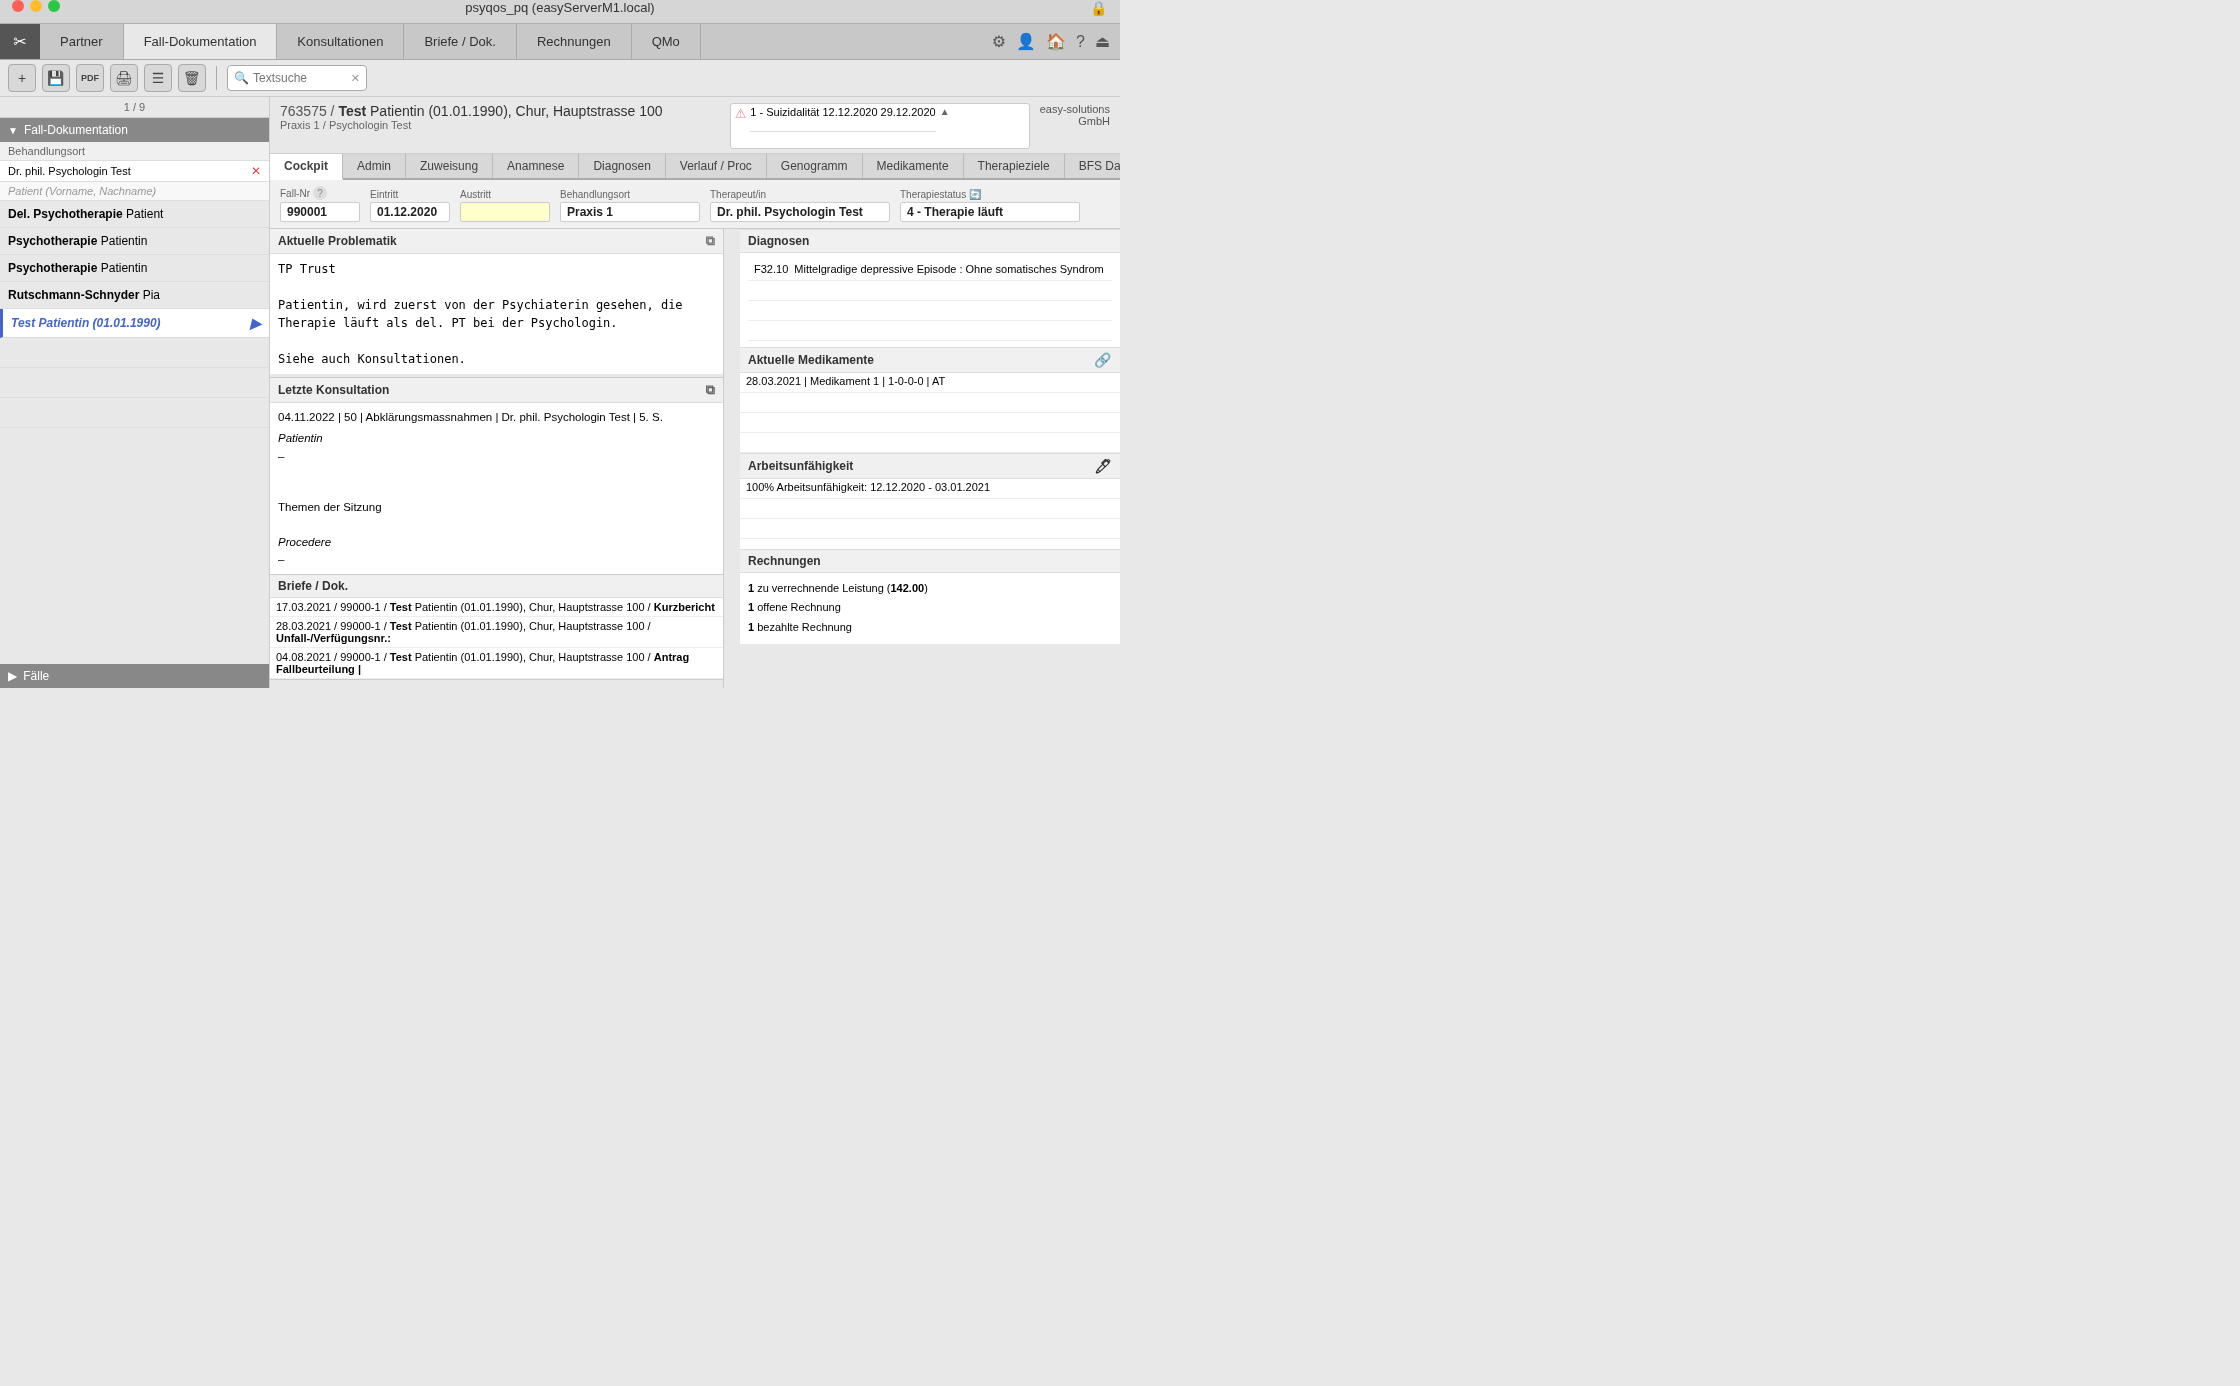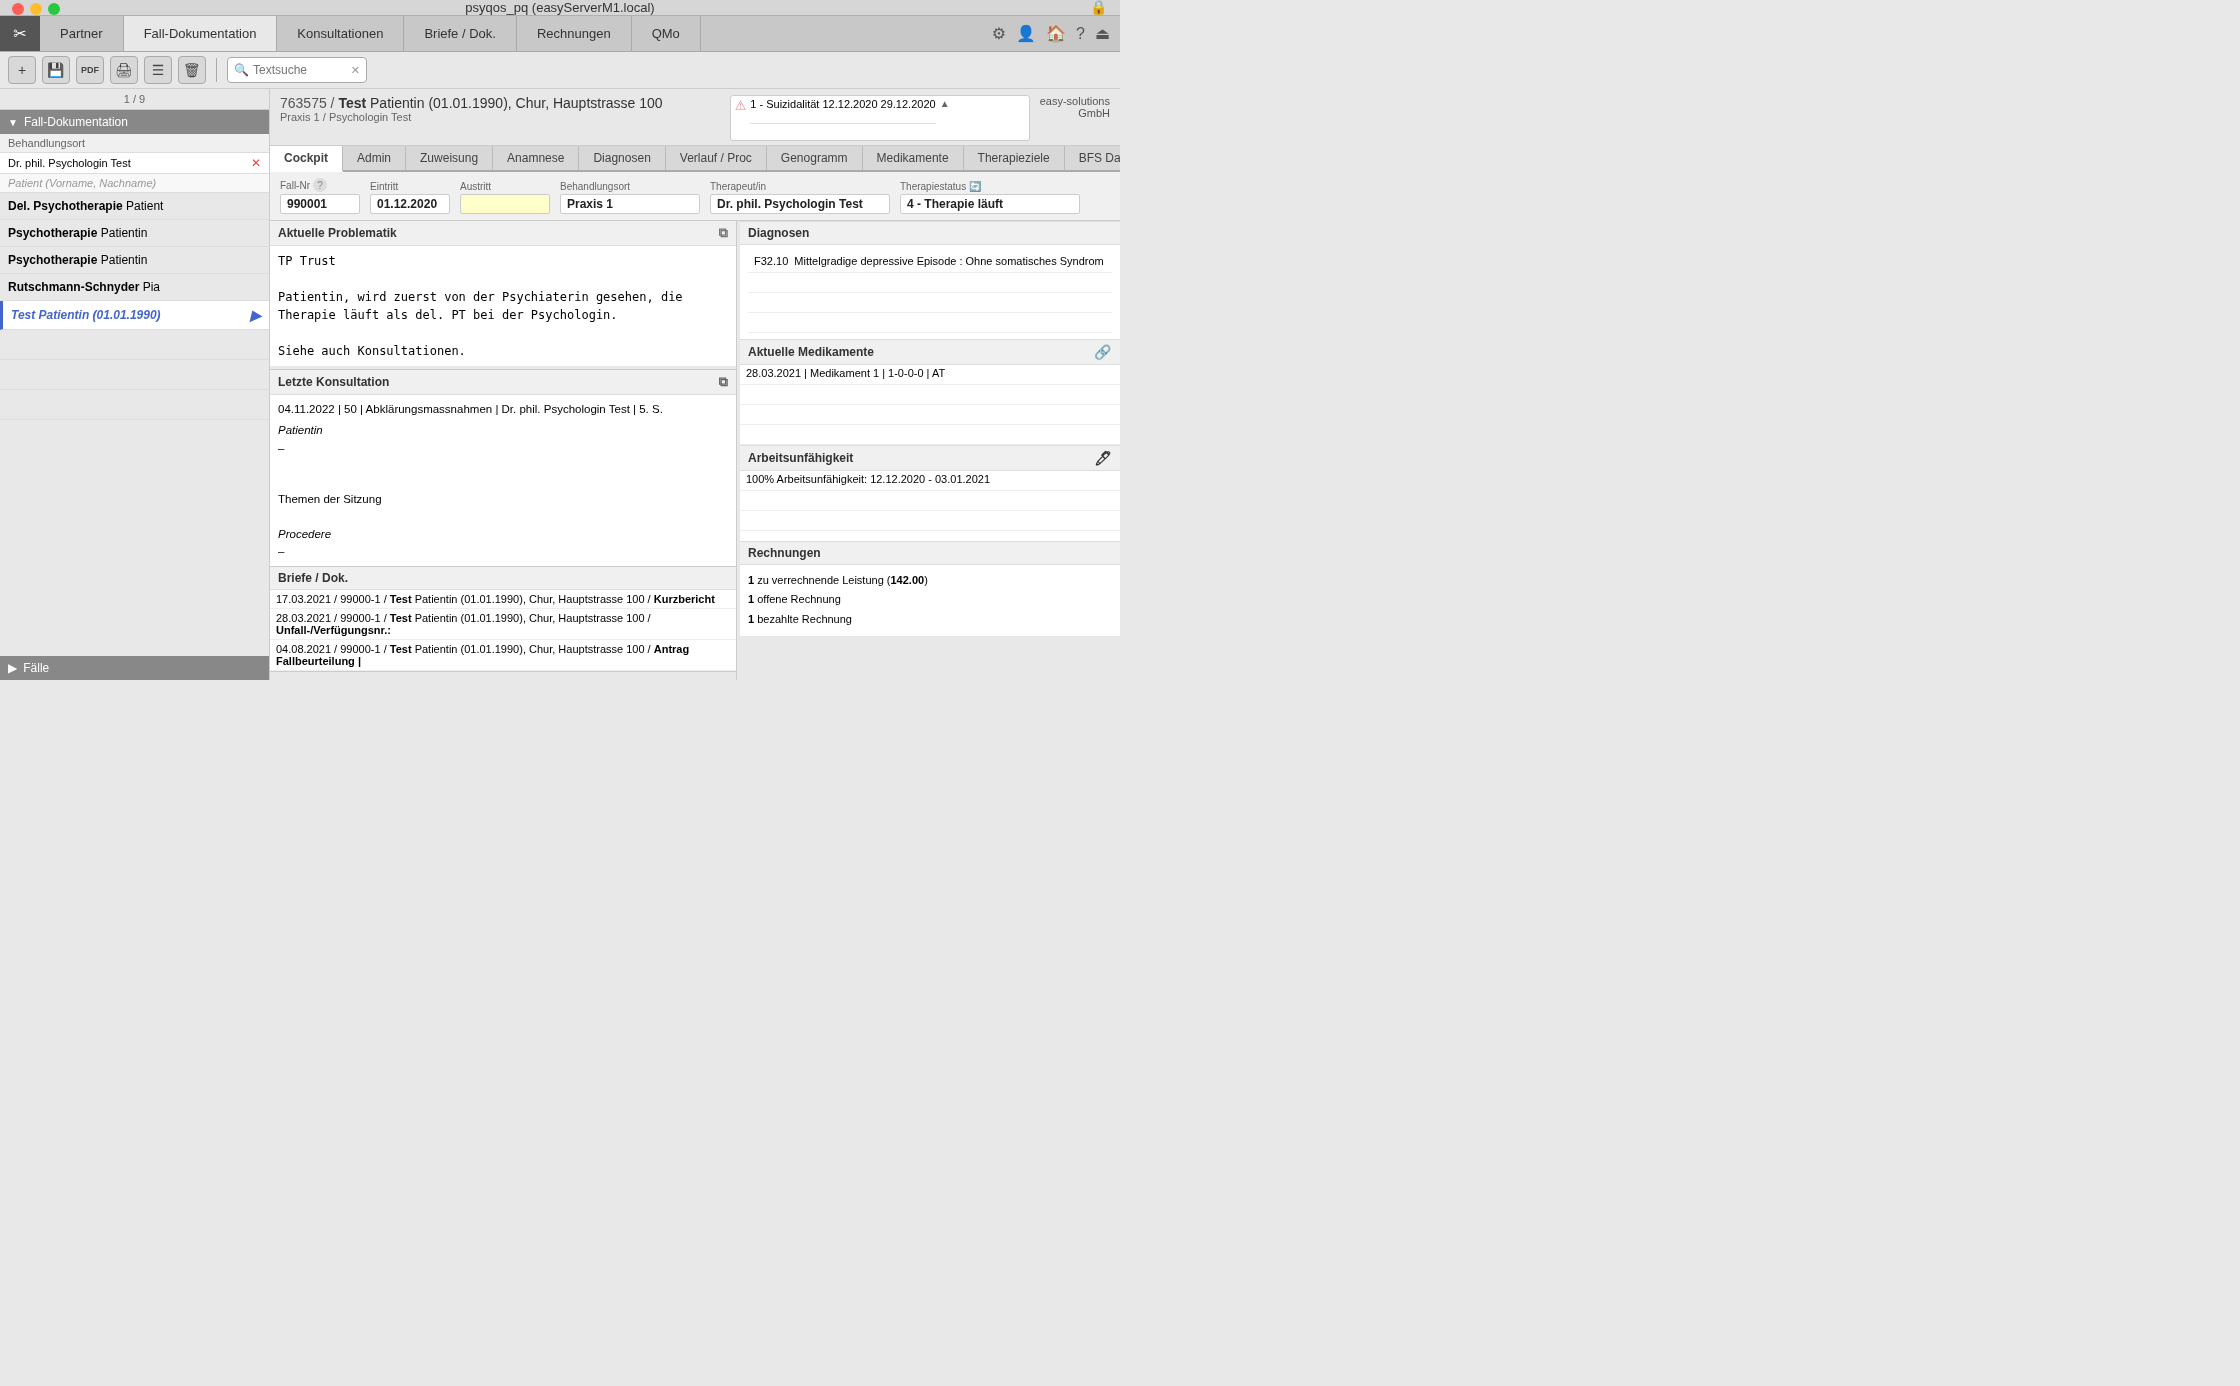--- a/index.html
+++ b/index.html
@@ -6,24 +6,24 @@
     body {
       font-family: -apple-system, BlinkMacSystemFont, 'Helvetica Neue', Arial, sans-serif;
       font-size: 12px;
       background: #e8e8e8;
       width: 1120px;
       height: 693px;
       overflow: hidden;
     }
     
     .title-bar {
-      height: 16px;
+      height: 24px;
       background: #d6d6d6;
       display: flex;
-      align-items: flex-end;
+      align-items: flex-start;
       justify-content: center;
       position: relative;
       border-bottom: 1px solid #b0b0b0;
     }
     .title-bar-buttons {
       position: absolute;
       left: 12px;
       display: flex;
       gap: 6px;
     }
@@ -317,21 +317,21 @@
       min-width: 80px;
     }
     .field-value.yellow { background: #ffffcc; }
     .field-value.wide { min-width: 140px; }
     .field-value.xwide { min-width: 180px; }
     .refresh-icon { cursor: pointer; color: #666; }
     
     .two-col {
       display: flex;
       flex: 1;
-      gap: 3px;
+      gap: 16px;
       overflow: hidden;
     }
     .left-col {
       flex: 1;
       display: flex;
       flex-direction: column;
       border-right: 1px solid #ccc;
       overflow: hidden;
     }
     .right-col {

